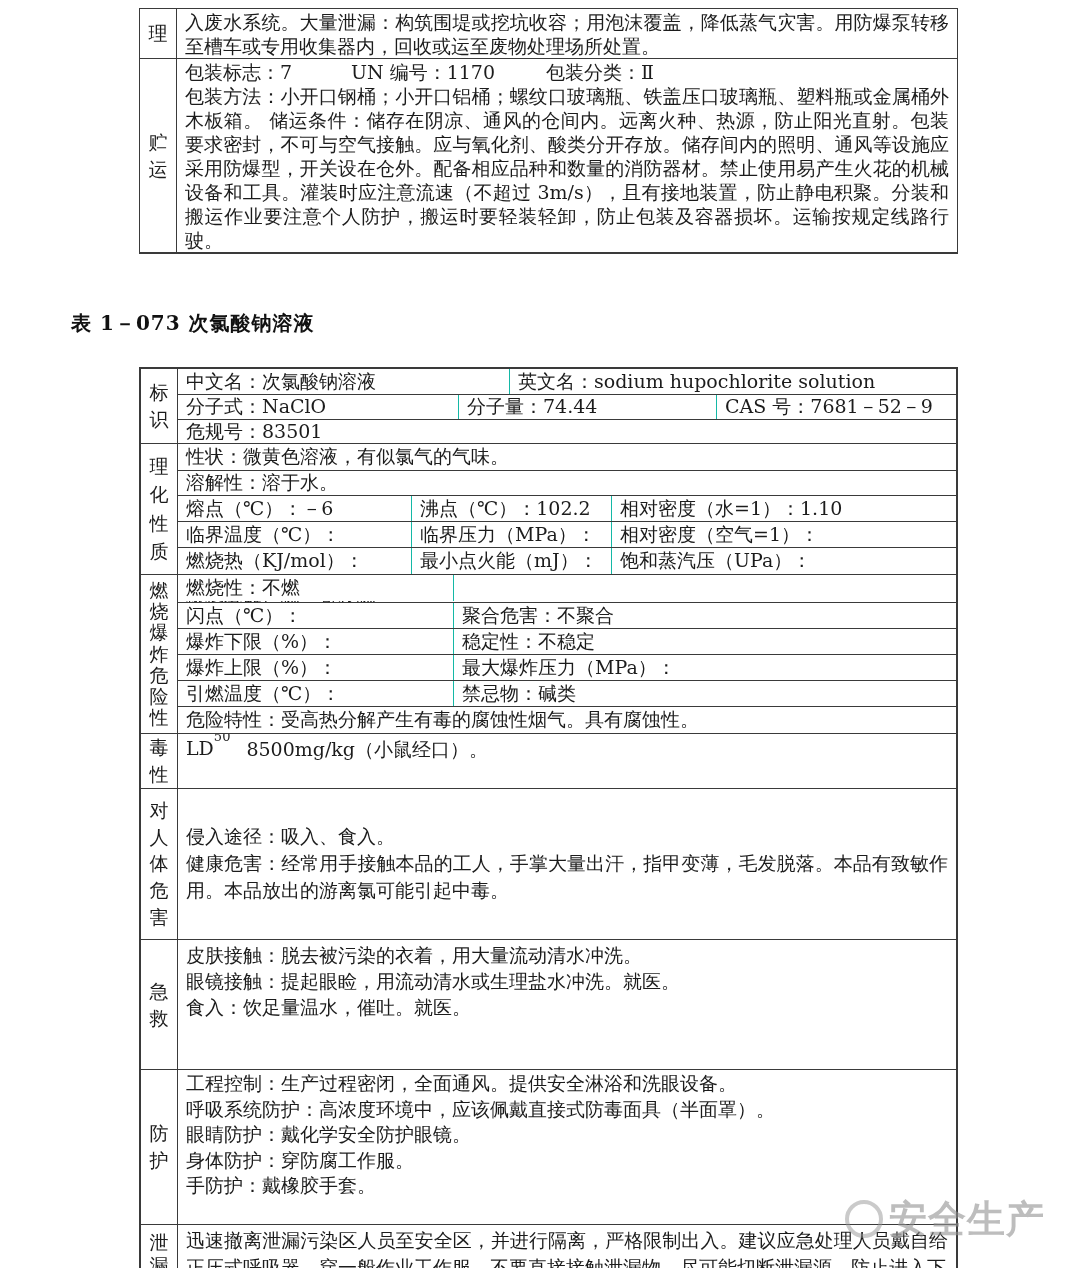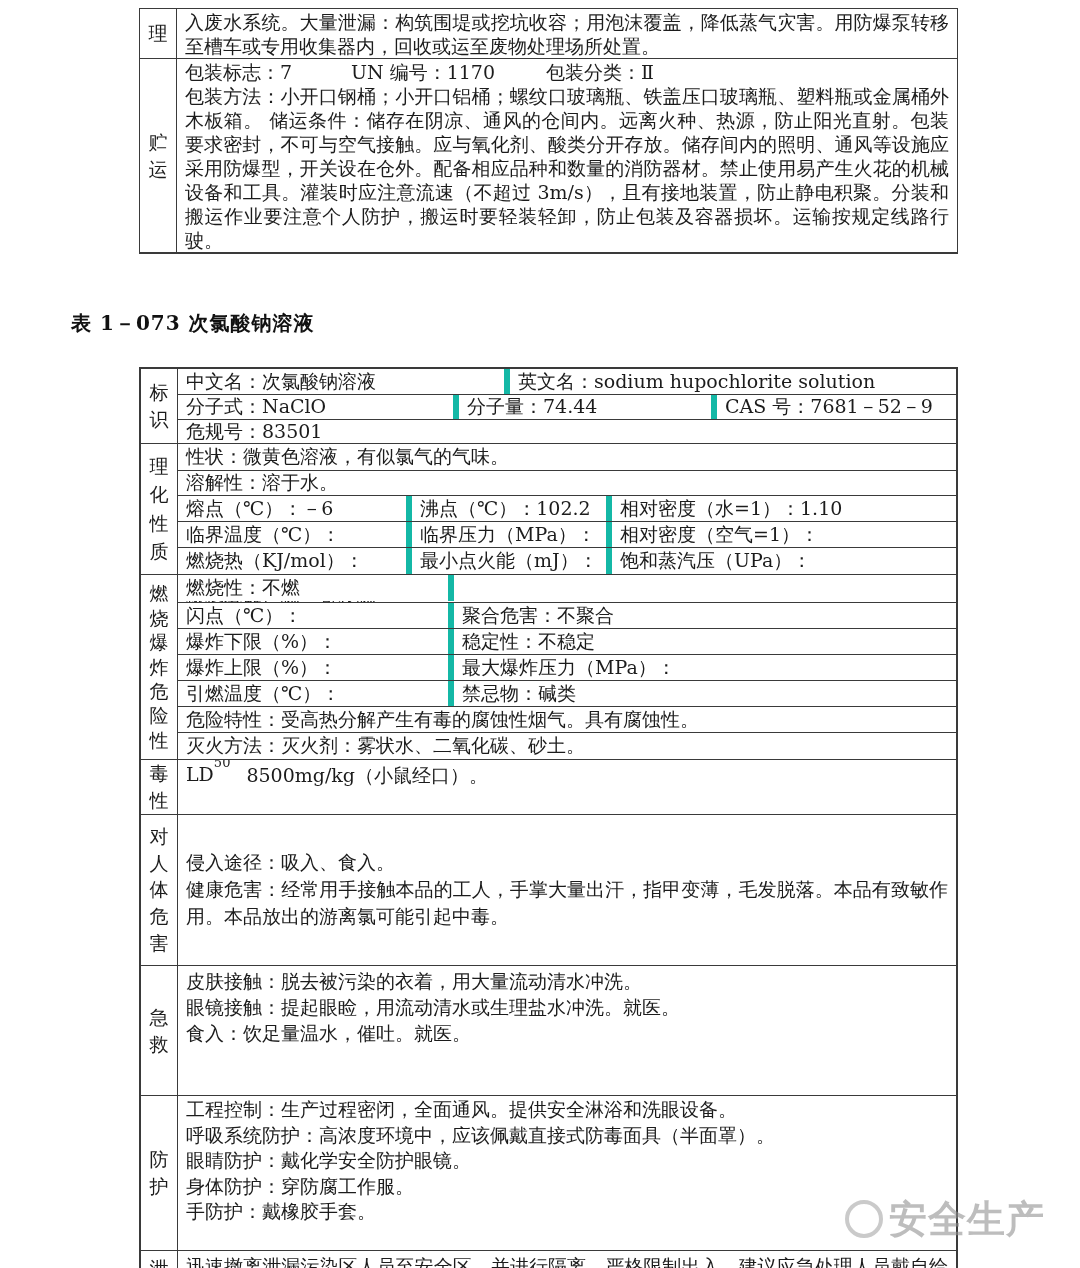--- a/index.html
+++ b/index.html
@@ -22,21 +22,21 @@
     font-size:19px;line-height:1;box-sizing:border-box;padding:4px 0;
   }
   .vhead.center{justify-content:center;gap:8px;}
   .sec-body{flex:1;display:flex;flex-direction:column;min-width:0;}
   .row{display:flex;border-bottom:1px solid #3a3a3a;box-sizing:border-box;}
   .row:last-child{border-bottom:none;}
   .cell{
     box-sizing:border-box;padding:0 8px;display:flex;align-items:center;
     white-space:nowrap;overflow:hidden;
   }
-  .cell.brd{border-right:6px solid #14b8a6;}
+  .cell.brd{border-right:1px solid #14b8a6;}
   .cell.grow{flex:1;}
   .block{
     box-sizing:border-box;padding:2px 8px;line-height:26px;
     text-align:justify;text-justify:inter-ideograph;
   }
   
   .h26{height:26px;} .h25{height:25px;} .h23{height:23px;}
   .h27{height:27px;align-items:center;} .h28{height:28px;flex-direction:column;} .h53{height:53px;}
   
   .w332{width:332px;} .w281{width:281px;} .w258{width:258px;}
@@ -190,23 +190,20 @@
           <div class="cell brd w276">爆炸上限（%）：</div>
           <div class="cell grow">最大爆炸压力（MPa）：</div>
         </div>
         <div class="row h26">
           <div class="cell brd w276">引燃温度（℃）：</div>
           <div class="cell grow">禁忌物：碱类</div>
         </div>
         <div class="row h26">
           <div class="cell grow">危险特性：受高热分解产生有毒的腐蚀性烟气。具有腐蚀性。</div>
         </div>
-        <div class="row h26">
-          <div class="cell grow">灭火方法：灭火剂：雾状水、二氧化碳、砂土。</div>
-        </div>
       </div>
     </div>
 
     <div class="sec">
       <div class="vhead center">
           <span>毒</span>
           <span>性</span>
         </div>
       <div class="sec-body">
         <div class="row h53">

